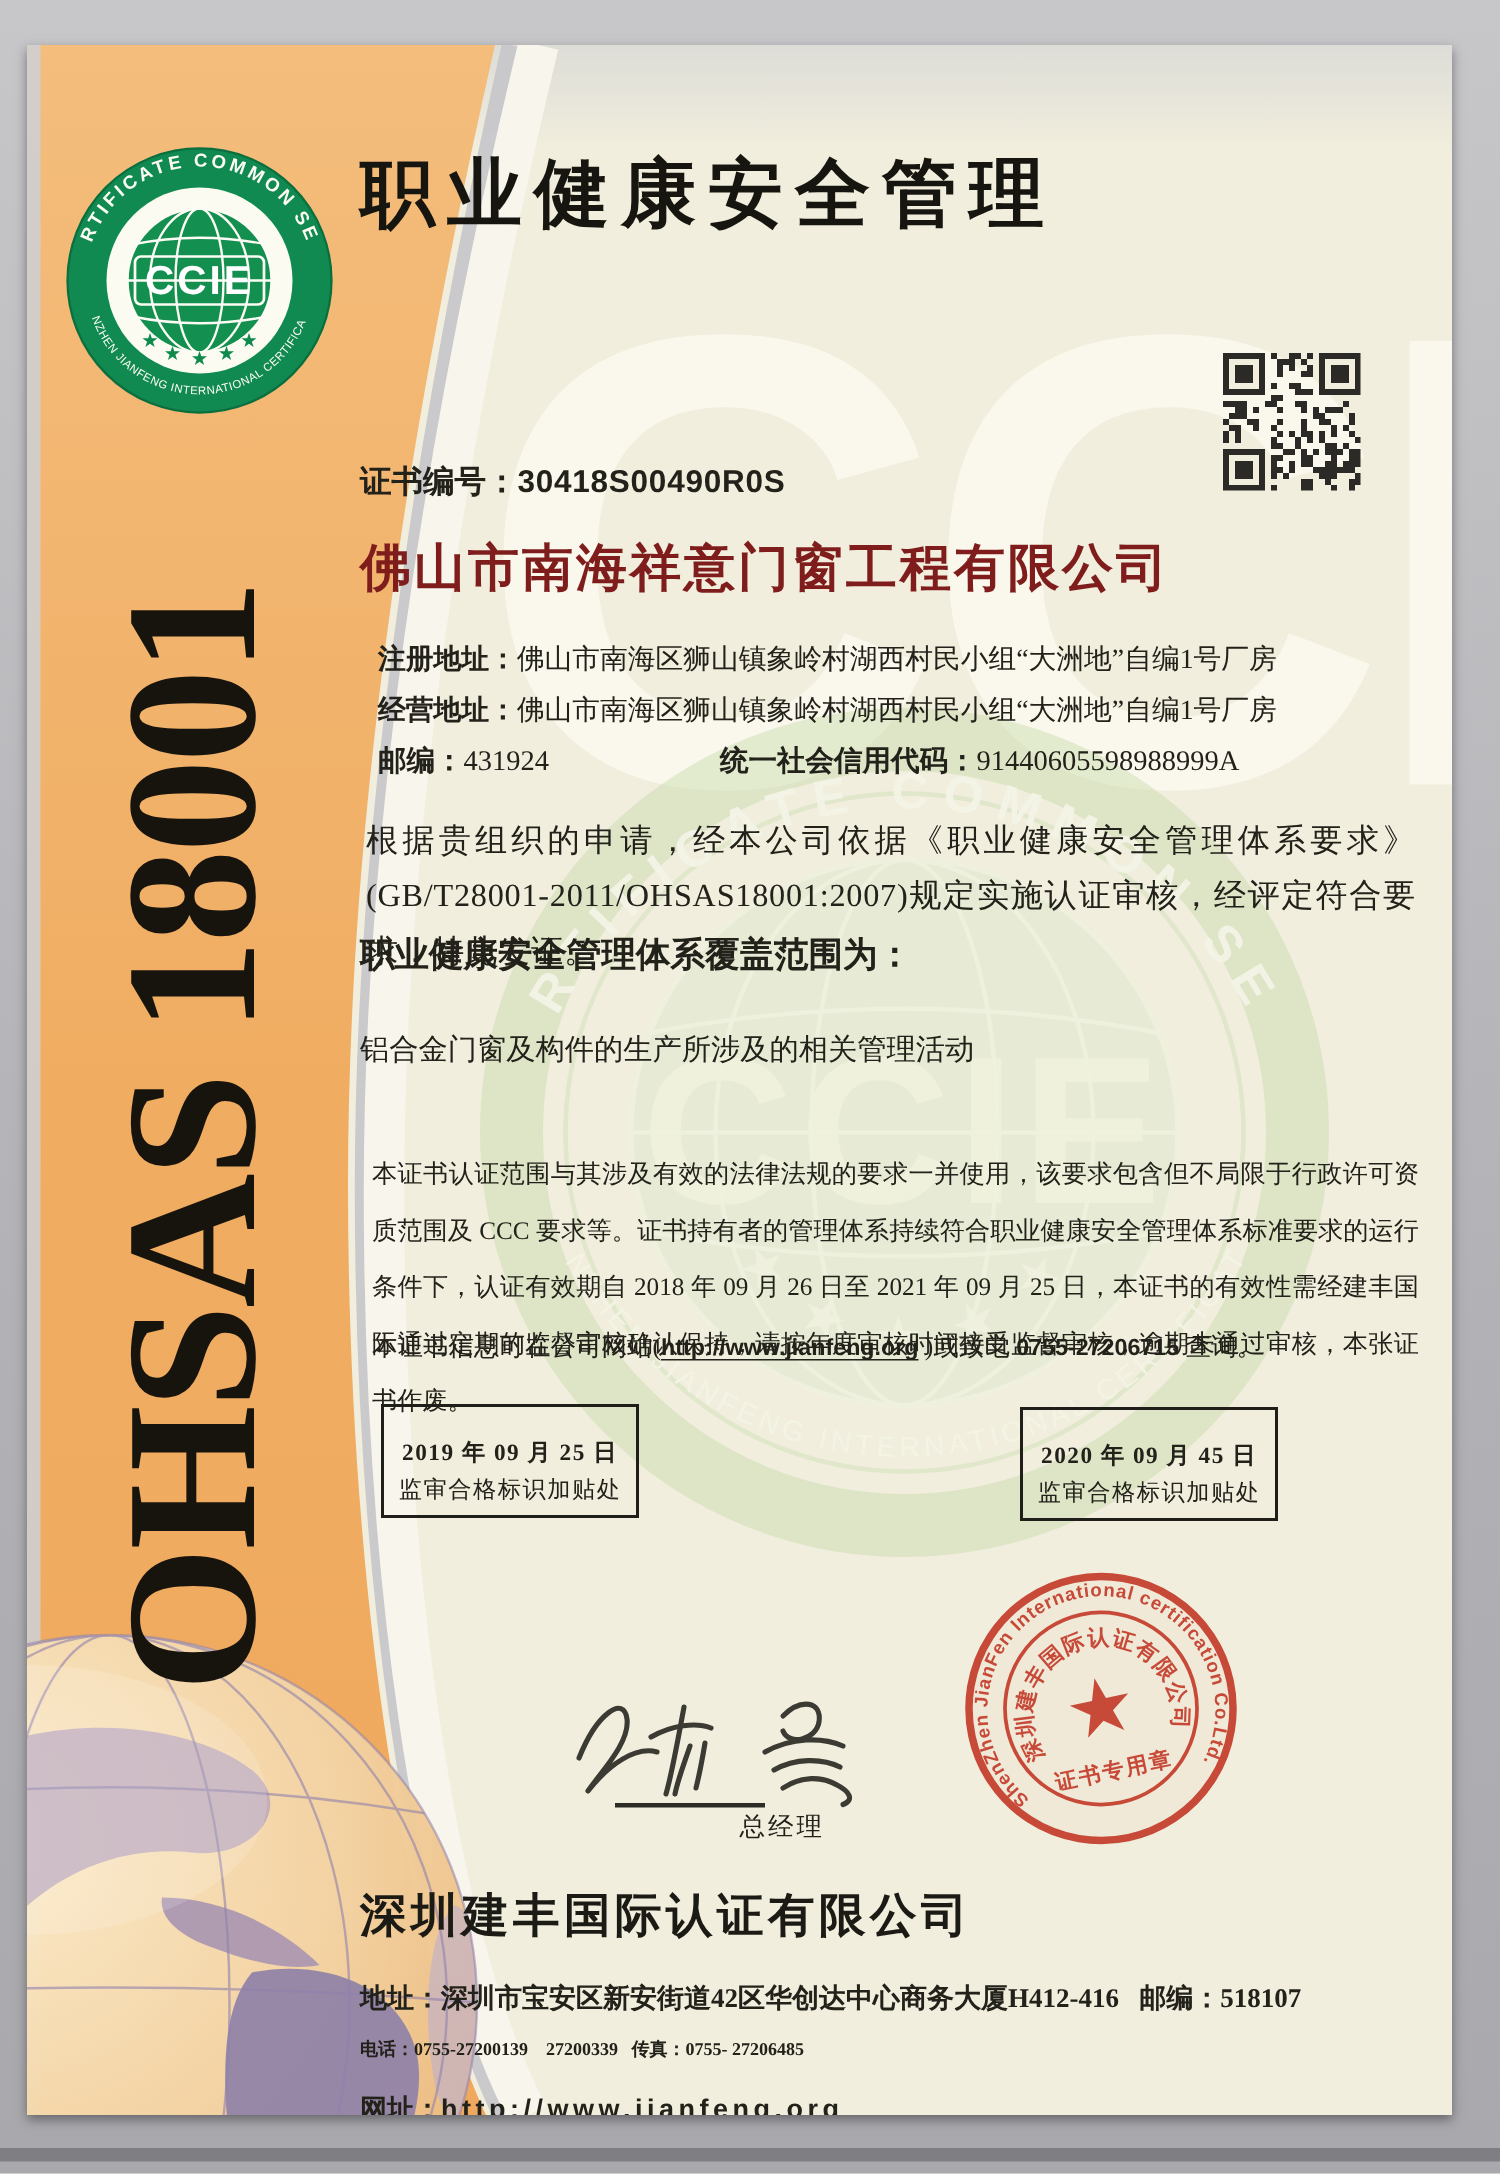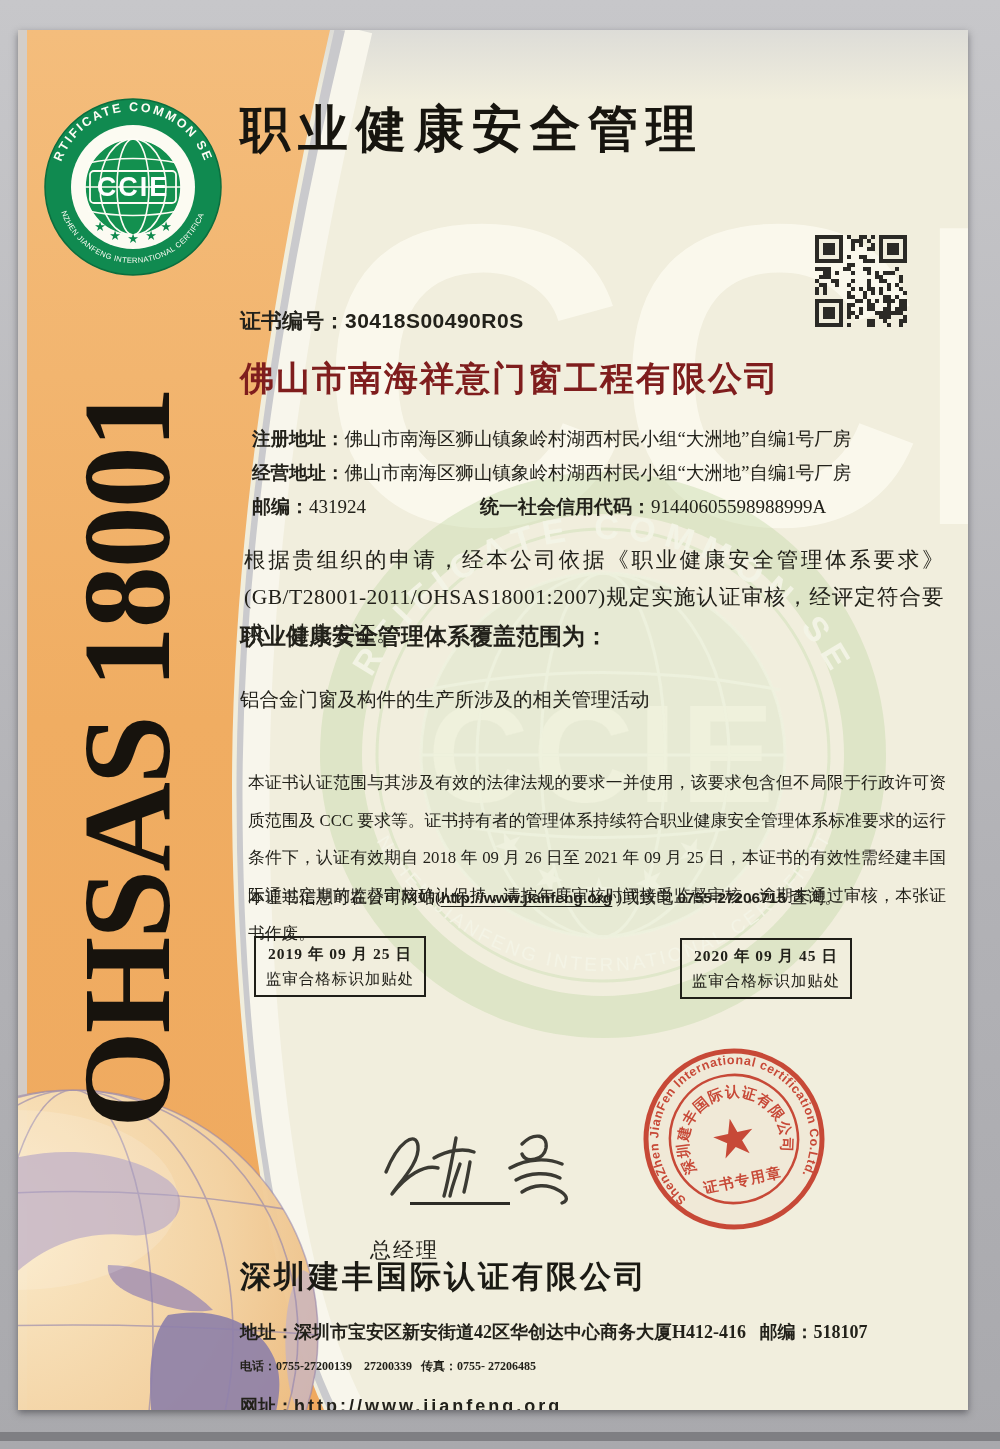--- a/index.html
+++ b/index.html
@@ -26,21 +26,21 @@
     font-family:"Liberation Sans","DejaVu Sans",sans-serif;
     font-size:430px;font-weight:800;letter-spacing:-14px;line-height:1;
     color:rgba(255,253,245,.65);user-select:none;
   }
   .link{font-family:"Liberation Sans","DejaVu Sans",sans-serif;font-weight:700;
     text-decoration:underline;text-underline-offset:3px}
   .num{font-family:"Liberation Sans","DejaVu Sans",sans-serif;font-weight:700}
   .row-label{font-weight:700}
   .sticker{
     position:absolute;border:2px solid #1f1e18;height:54px;
-    text-align:center;font-size:15.5px;line-height:25px;padding-top:3px;letter-spacing:1px;
+    text-align:center;font-size:15.5px;line-height:25px;padding-top:18px;letter-spacing:1px;
   }
   .ohsas{
     position:absolute;left:110px;top:728px;z-index:4;
     transform:translate(-50%,-50%) rotate(-90deg);
     font-weight:700;font-size:124px;letter-spacing:-2px;white-space:nowrap;color:#17130d;
   }
 </style>
 </head>
 <body>
 
@@ -231,21 +231,21 @@
       <path d="M86,32 C82,54 78,76 74,90"></path>
       <path d="M64,52 C78,44 94,42 104,46"></path>
       <path d="M90,58 C86,70 82,80 80,90 M100,56 C98,68 96,78 94,86"></path>
       <path d="M152,38 C164,26 178,28 176,42 C174,54 156,58 152,48"></path>
       <path d="M140,62 C158,52 178,52 192,58"></path>
       <path d="M146,74 C160,66 178,66 190,72"></path>
       <path d="M152,86 C164,78 178,78 188,84 C196,88 200,94 192,97"></path>
     </g>
   </svg>
   <div class="abs" style="left:392px;top:1172px;width:100px;height:3px;background:#2d2c26;z-index:6"></div>
-  <div class="abs" style="left:352px;top:1206px;width:180px;text-align:left;font-size:21px;letter-spacing:2px;z-index:6">总经理</div>
+  <div class="abs" style="left:352px;top:1176px;width:180px;text-align:right;font-size:17px;letter-spacing:2px;z-index:6">总经理</div>
 
   <svg class="abs" style="left:611px;top:1004px;z-index:7;opacity:.9;mix-blend-mode:multiply" width="210" height="210" viewBox="0 0 210 210">
     <defs>
       <path id="rp1" d="M 46,154 A 76,76 0 1 1 164,154" fill="none"></path>
       <path id="rp2" d="M 66,136 A 47,47 0 1 1 144,136" fill="none"></path>
     </defs>
     <g transform="rotate(-12 105 105)" fill="#cf3a2a">
       <circle cx="105" cy="105" r="88" fill="rgba(220,80,60,0.03)" stroke="#cf3a2a" stroke-width="5"></circle>
       <circle cx="105" cy="105" r="64" fill="none" stroke="#cf3a2a" stroke-width="2.5"></circle>
       <text font-size="12.5" font-weight="700" letter-spacing=".6" font-family="Liberation Sans, DejaVu Sans, sans-serif">

